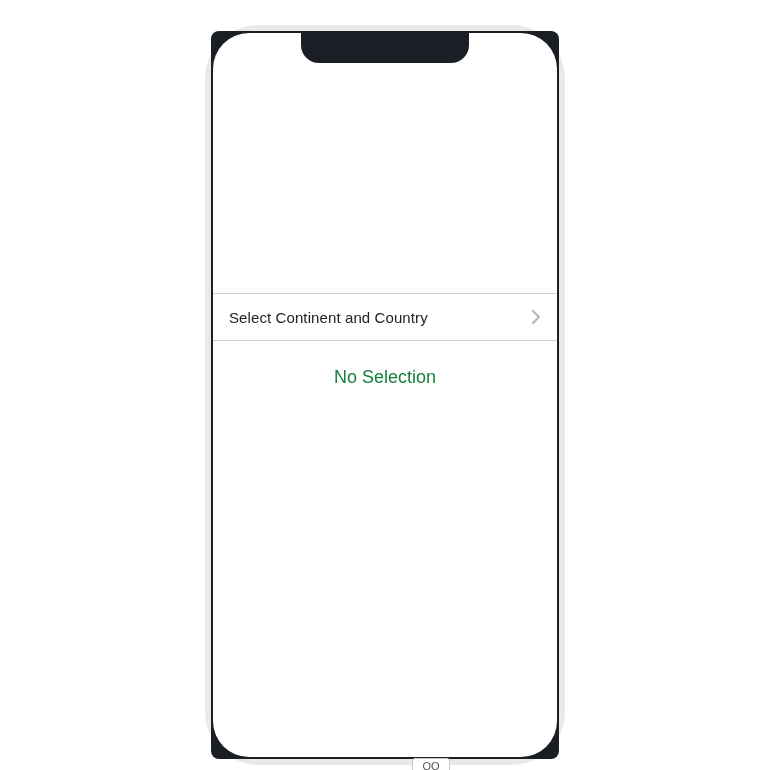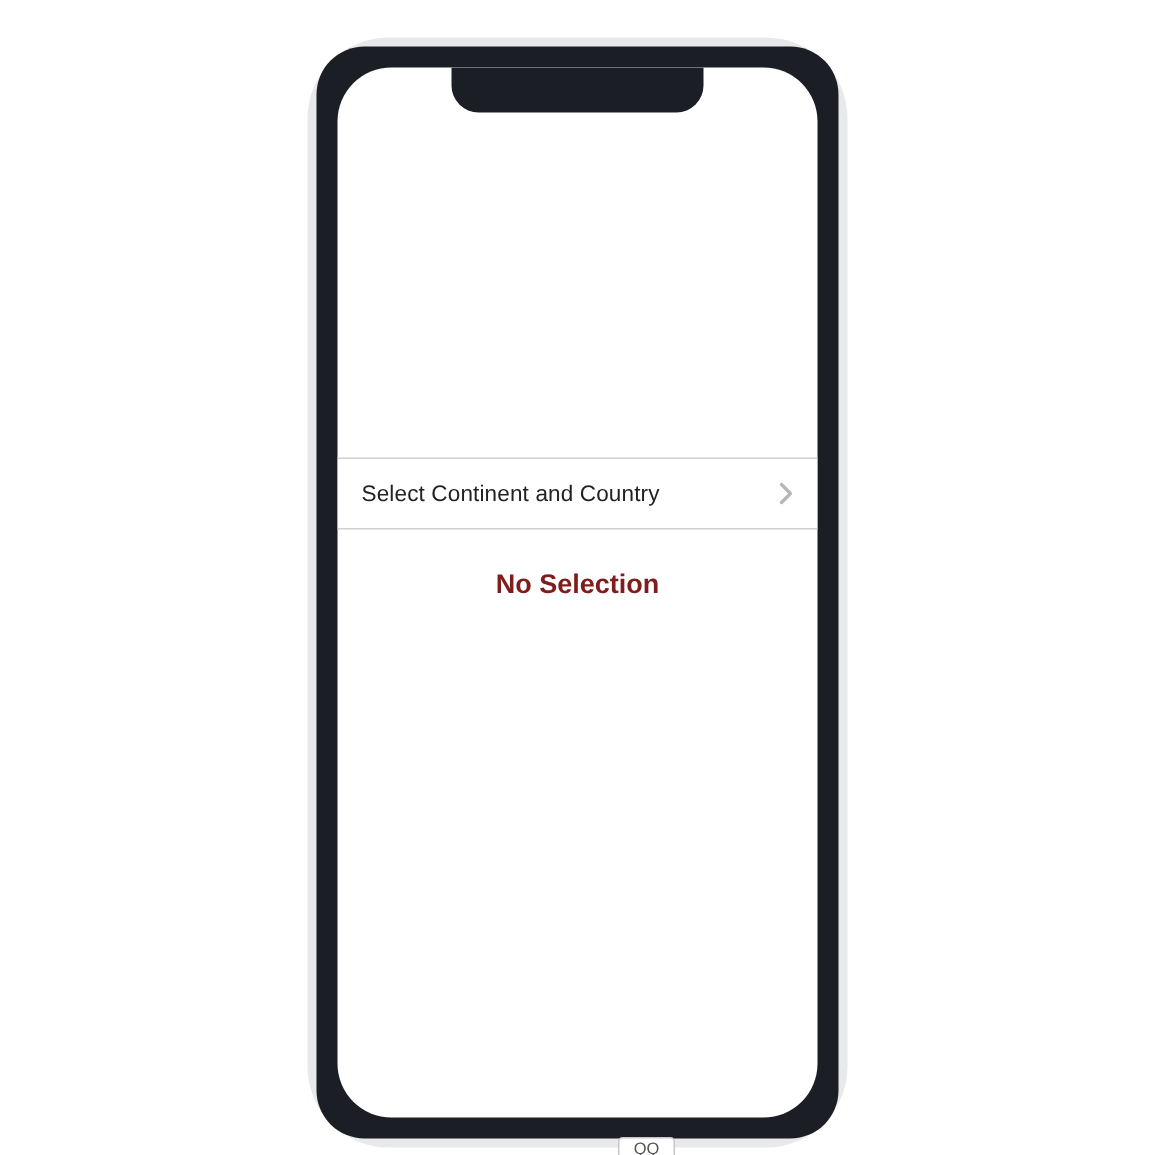--- a/index.html
+++ b/index.html
@@ -26,22 +26,22 @@
       border-radius: 54px;
       padding: 6px;
       position: relative;
       margin-top: 20px;
     }
 
     .device-inner {
       width: 100%;
       height: 100%;
       background: #1b1e24;
-      border-radius: 32px;
-      padding: 14px;
+      border-radius: 8px;
+      padding: 2px;
       position: relative;
     }
 
     .screen {
       width: 100%;
       height: 100%;
       background: #ffffff;
       border-radius: 36px;
       overflow: hidden;
       position: relative;
@@ -92,22 +92,22 @@
       align-items: center;
     }
 
     .result-area {
       padding-top: 26px;
       text-align: center;
     }
 
     .result-text {
       font-size: 18px;
-      font-weight: 700;
-      color: #7f1d1d;
+      font-weight: 400;
+      color: #15803d;
     }
 
     .qq-tab {
       position: absolute;
       bottom: -13px;
       right: 115px;
       width: 38px;
       height: 20px;
       background: #ffffff;
       border: 1px solid #c7c7c7;

